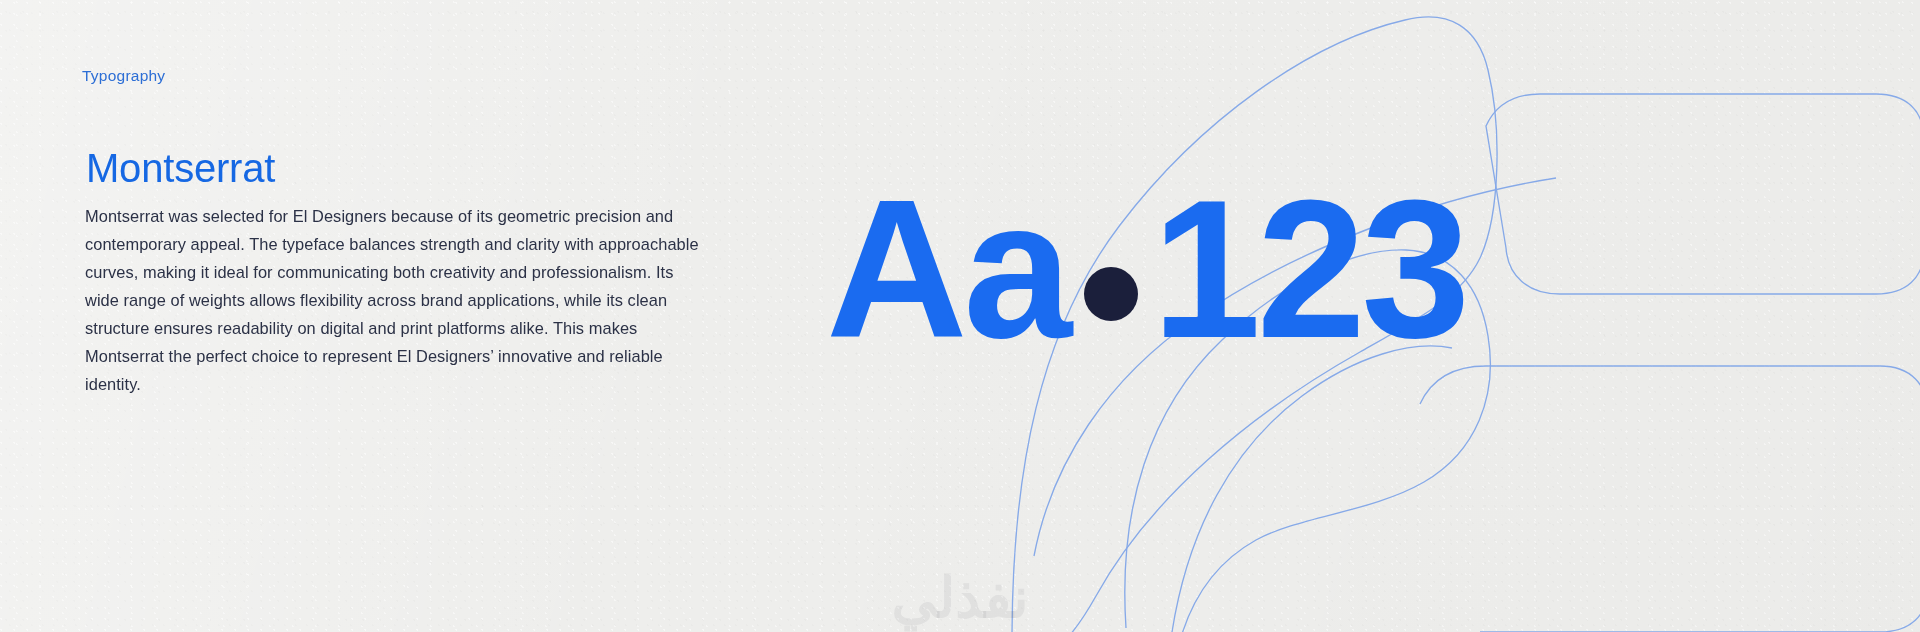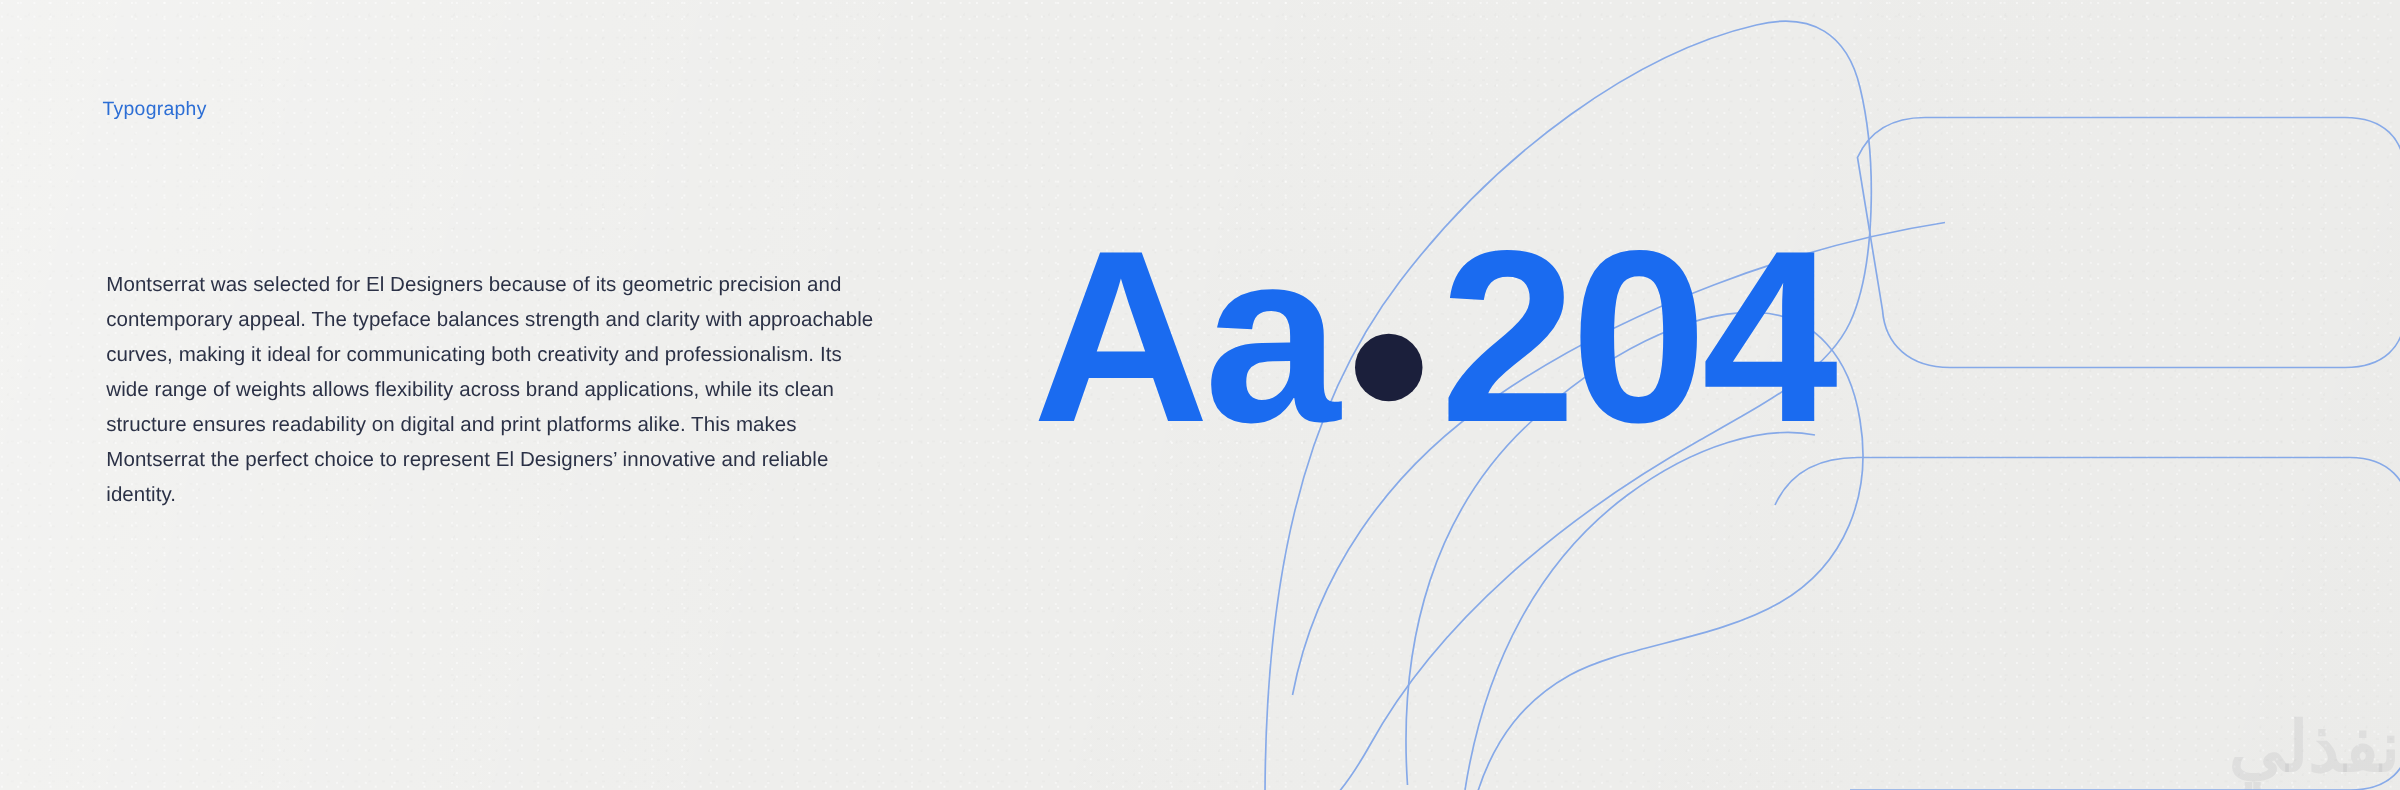--- a/index.html
+++ b/index.html
@@ -34,21 +34,21 @@
   #lineart {
     position:absolute; top:0; left:0;
     width:1920px; height:632px;
     z-index:2;
     pointer-events:none;
   }
 
   
   #left-col {
     position:absolute;
-    left:82px; top:16px;
+    left:82px; top:4px;
     width:660px; height:612px;
     z-index:5;
   }
 
   #eyebrow {
     position:absolute;
     top:63px; left:0;
     font-size:15.5px;
     font-weight:400;
     letter-spacing:.015em;
@@ -105,20 +105,21 @@
     position:relative;
     top:24px;
   }
 
   
   #watermark {
     position:absolute;
     left:0; right:0;
     bottom:4px;
     z-index:4;
+    text-align:center;
     pointer-events:none;
     user-select:none;
   }
   #wm-ar {
     font-size:56px;
     font-weight:700;
     color:rgba(120,125,130,.115);
     letter-spacing:.02em;
     line-height:1.05;
     direction:rtl;
@@ -183,26 +184,27 @@
     <path d="M1172,632
              C1188,530 1232,448 1302,396
              C1356,356 1412,340 1452,348"></path>
   </g>
 </svg>
 
 <div id="left-col">
 
   <div id="eyebrow">Typography</div>
 
+  <h1 id="font-name">Montserrat</h1>
 
   <p id="description">Montserrat was selected for El Designers because of its geometric precision and contemporary appeal. The typeface balances strength and clarity with approachable curves, making it ideal for communicating both creativity and professionalism. Its wide range of weights allows flexibility across brand applications, while its clean structure ensures readability on digital and print platforms alike. This makes Montserrat the perfect choice to represent El Designers’ innovative and reliable identity.</p>
 
 </div>
 
 <div id="specimen">
   <span class="spec-part">Aa</span>
   <span id="spec-dot"></span>
-  <span class="spec-part">204</span>
+  <span class="spec-part">123</span>
 </div>
 
 <div id="watermark">
   <div id="wm-ar">نفذلي</div>
 </div>
 
 </body></html>

